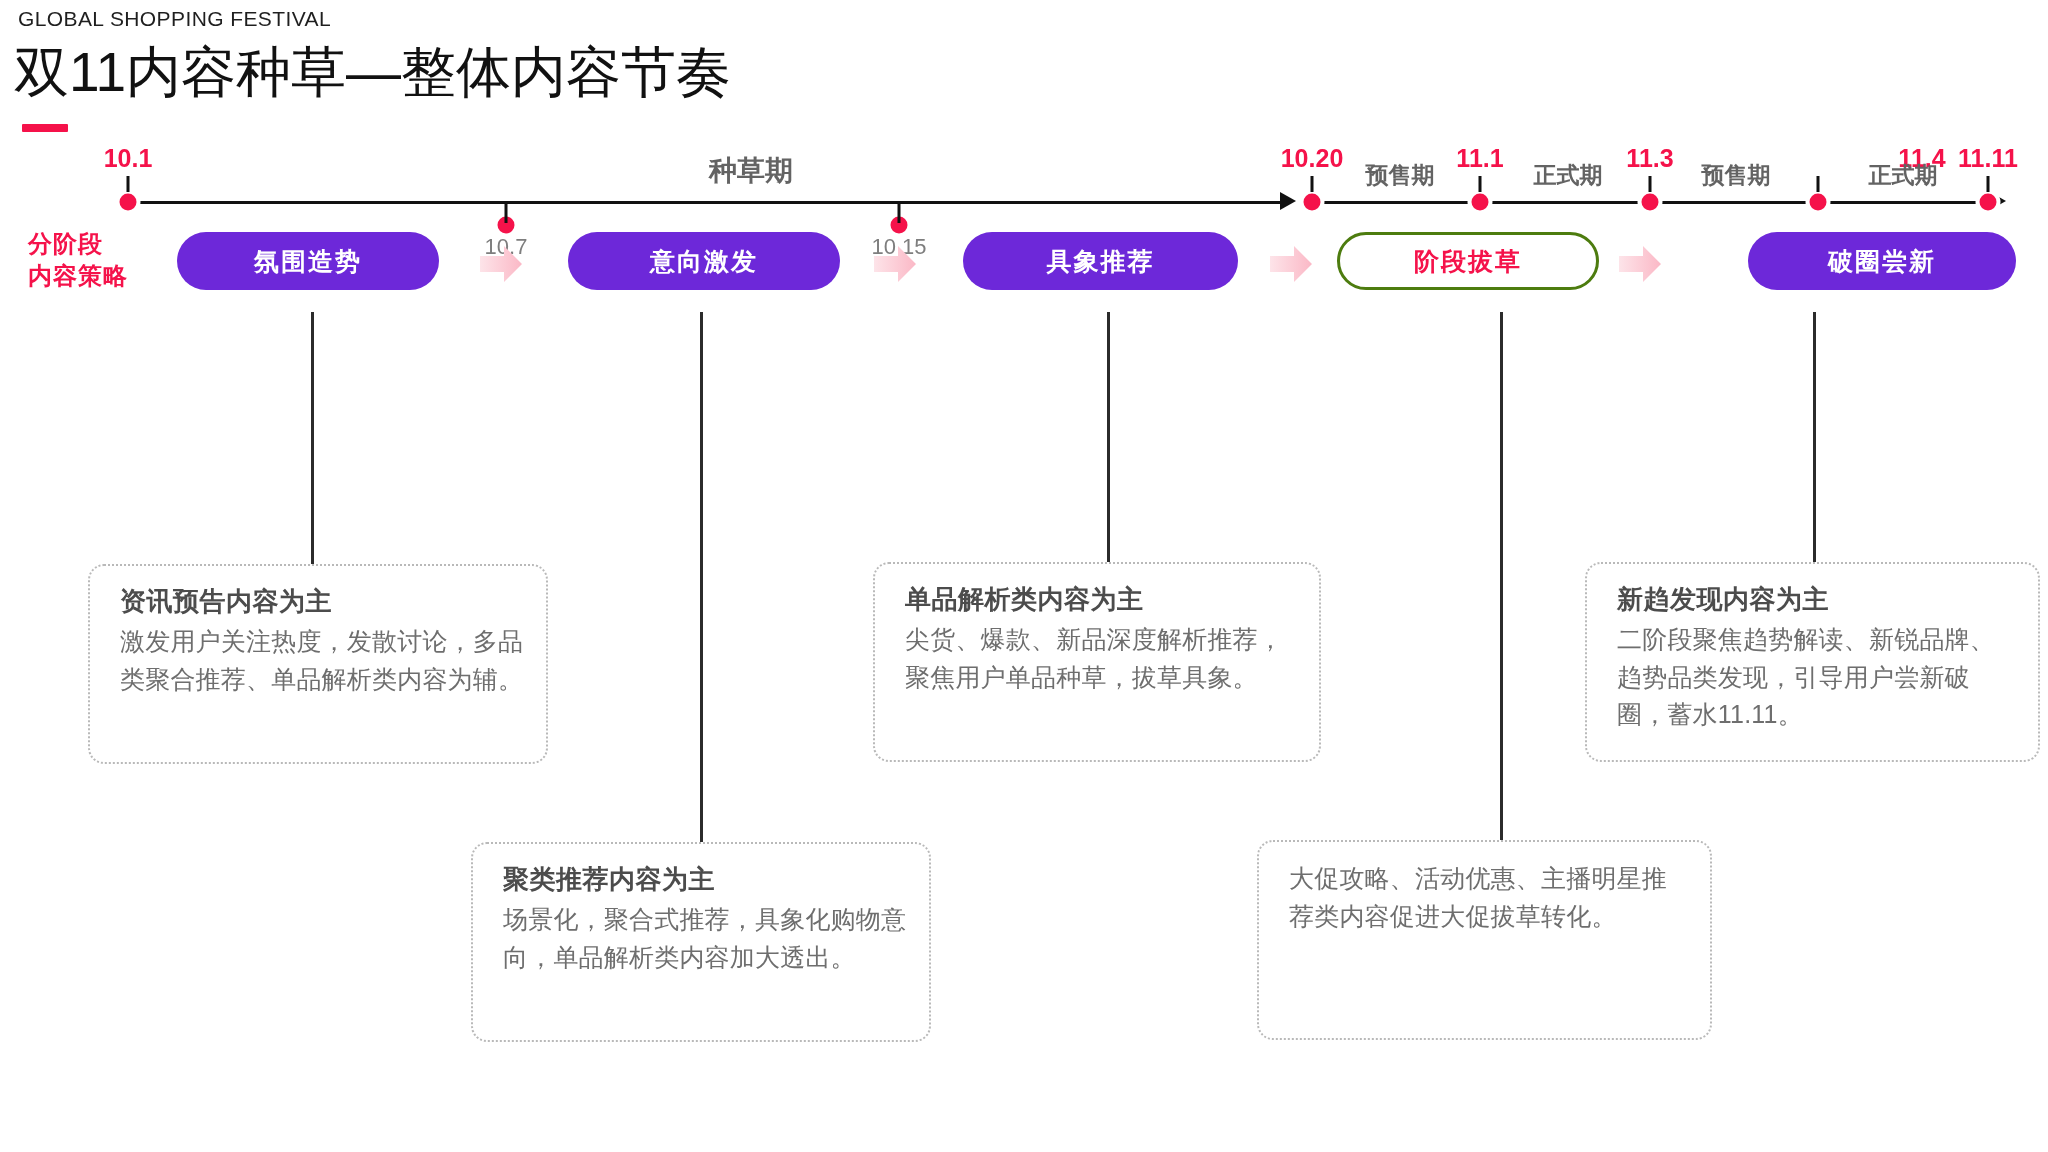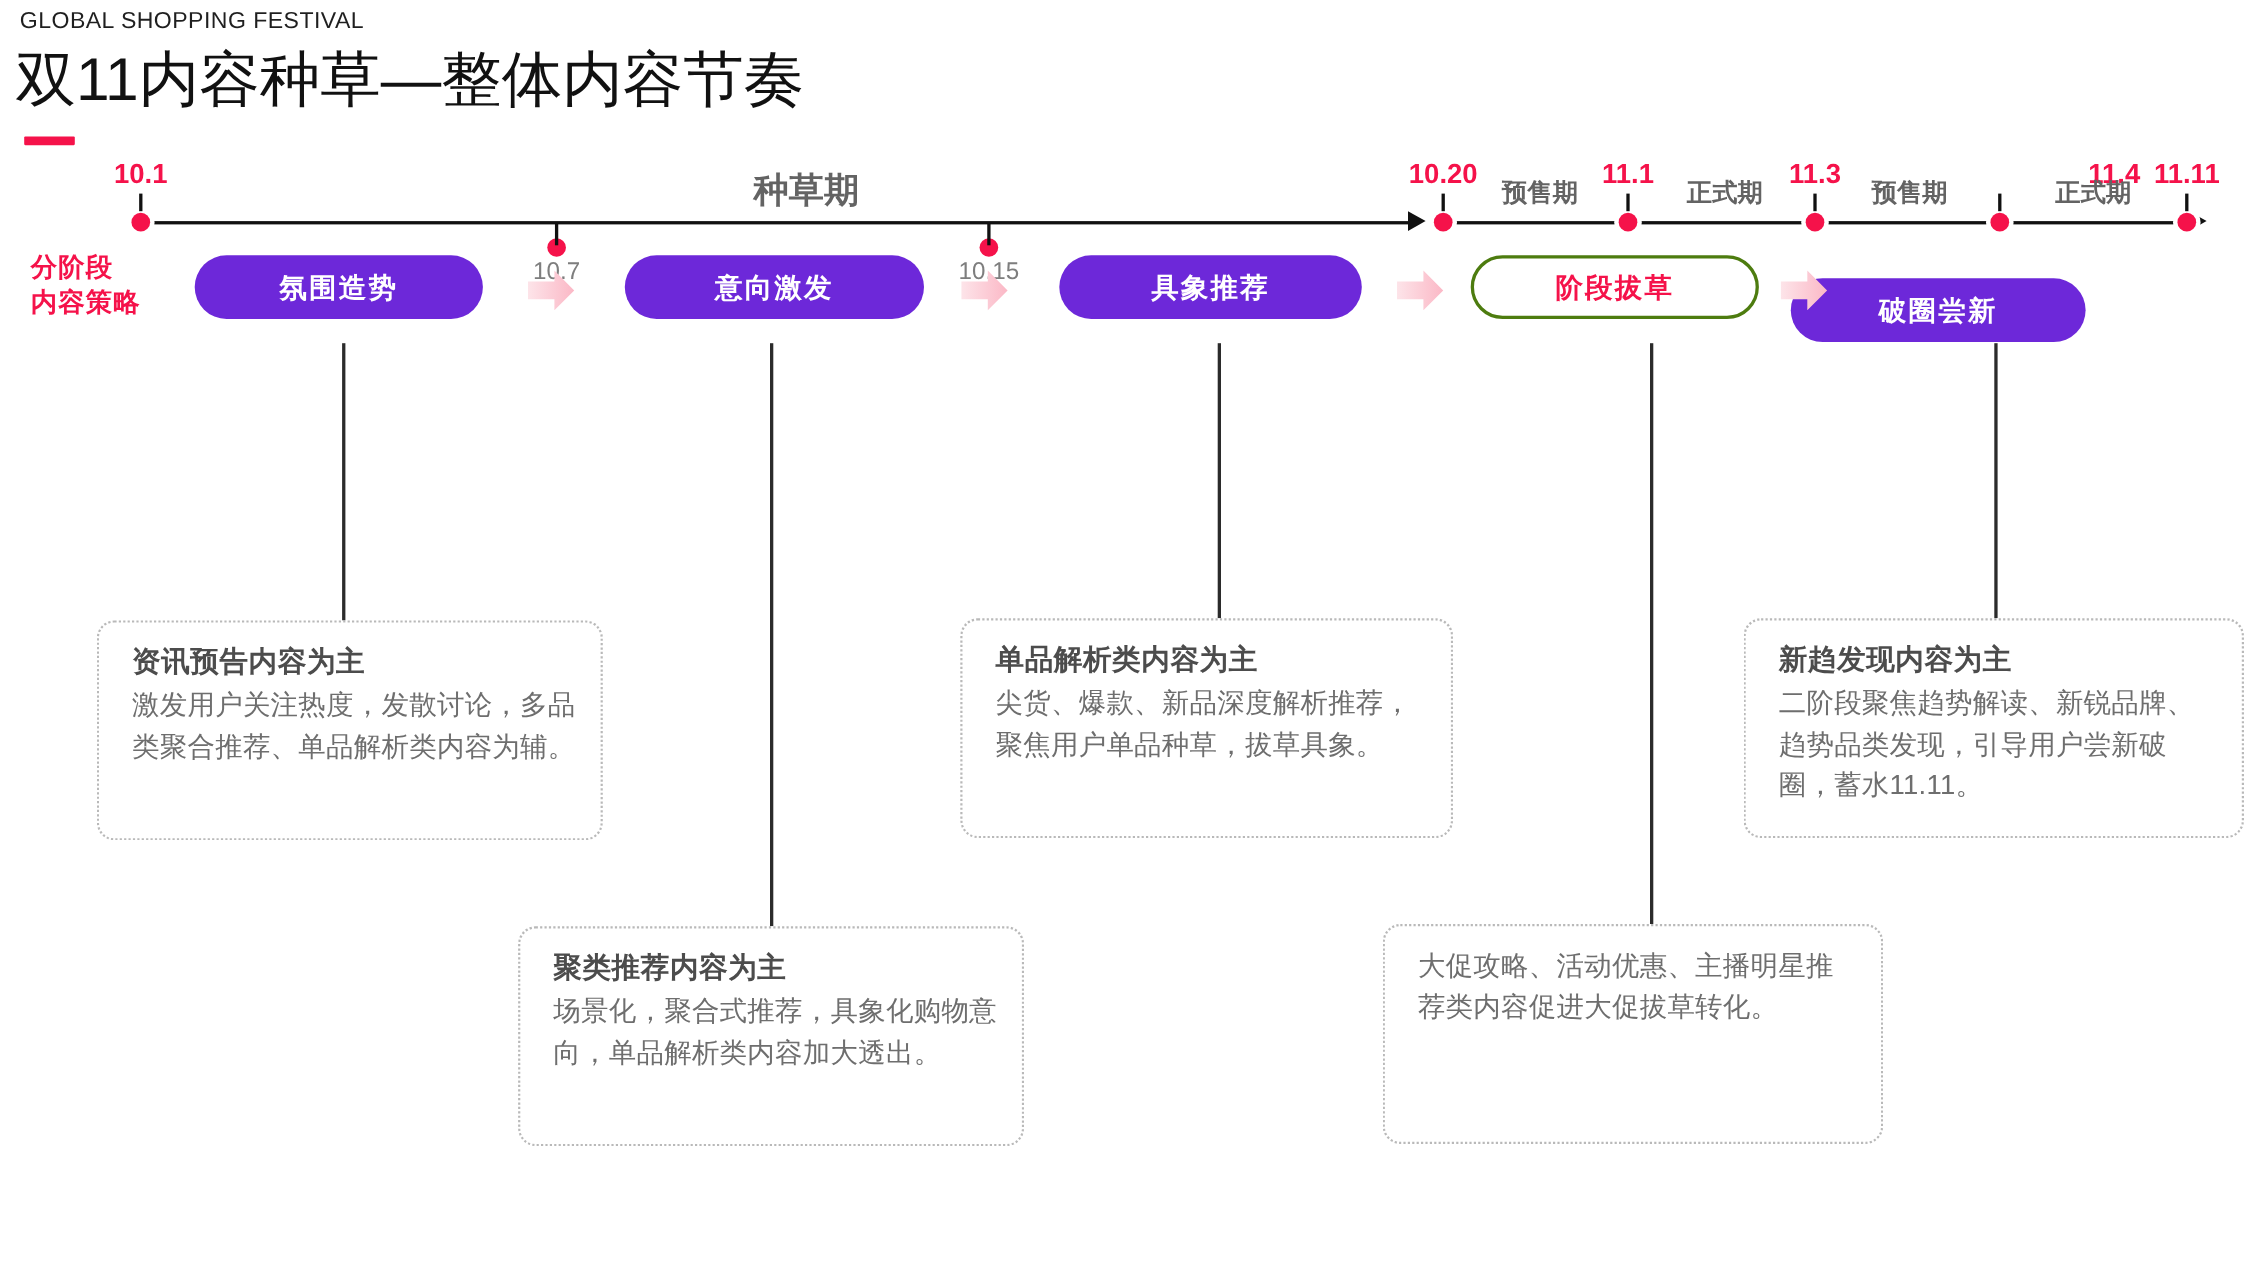--- a/index.html
+++ b/index.html
@@ -69,21 +69,21 @@
     position:absolute;transform:translateX(-50%);
     font-weight:bold;color:#f5124a;white-space:nowrap;
   }
   .tl-date.major{font-size:25px;}
   .tl-date.minor{font-size:22px;color:#7e7e7e;font-weight:400;}
 
   .phase-label{
     position:absolute;transform:translateX(-50%);
     font-weight:bold;color:#636363;white-space:nowrap;
   }
-  .phase-label.big{font-size:32px;}
+  .phase-label.big{font-size:28px;margin-left:18px;}
   .phase-label.small{font-size:23px;}
 
   
   .pill{
     position:absolute;height:58px;border-radius:29px;
     display:flex;align-items:center;justify-content:center;
     font-size:25px;font-weight:bold;letter-spacing:2px;
     box-sizing:border-box;
   }
   .pill.solid{background:#6d28d9;color:#fff;}
@@ -173,21 +173,21 @@
   <div class="phase-label small" style="left:1903px;top:160px;">正式期</div>
 
   <div class="pill solid" style="left:177px;top:232px;width:262px;">氛围造势</div>
 
   <div class="pill solid" style="left:963px;top:232px;width:275px;">具象推荐</div>
 
   <div class="pill solid" style="left:568px;top:232px;width:272px;">意向激发</div>
 
   <div class="pill outline" style="left:1337px;top:232px;width:262px;">阶段拔草</div>
 
-  <div class="pill solid" style="left:1628px;top:232px;width:268px;margin-top:21px;">破圈尝新</div>
+  <div class="pill solid" style="left:1748px;top:232px;width:268px;">破圈尝新</div>
 
   <svg class="pill-arrow" style="left:478px;top:243px;" viewBox="0 0 46 42">
     <defs>
         <linearGradient id="pa1" x1="0" y1="0" x2="1" y2="0">
       <stop offset="0%" stop-color="#fde4e9"></stop>
           <stop offset="100%" stop-color="#fbb8c6"></stop>
     </linearGradient>
       </defs>
     <path d="M2,13 L26,13 L26,3 L44,21 L26,39 L26,29 L2,29 Z" fill="url(#pa1)"></path>
   </svg>

